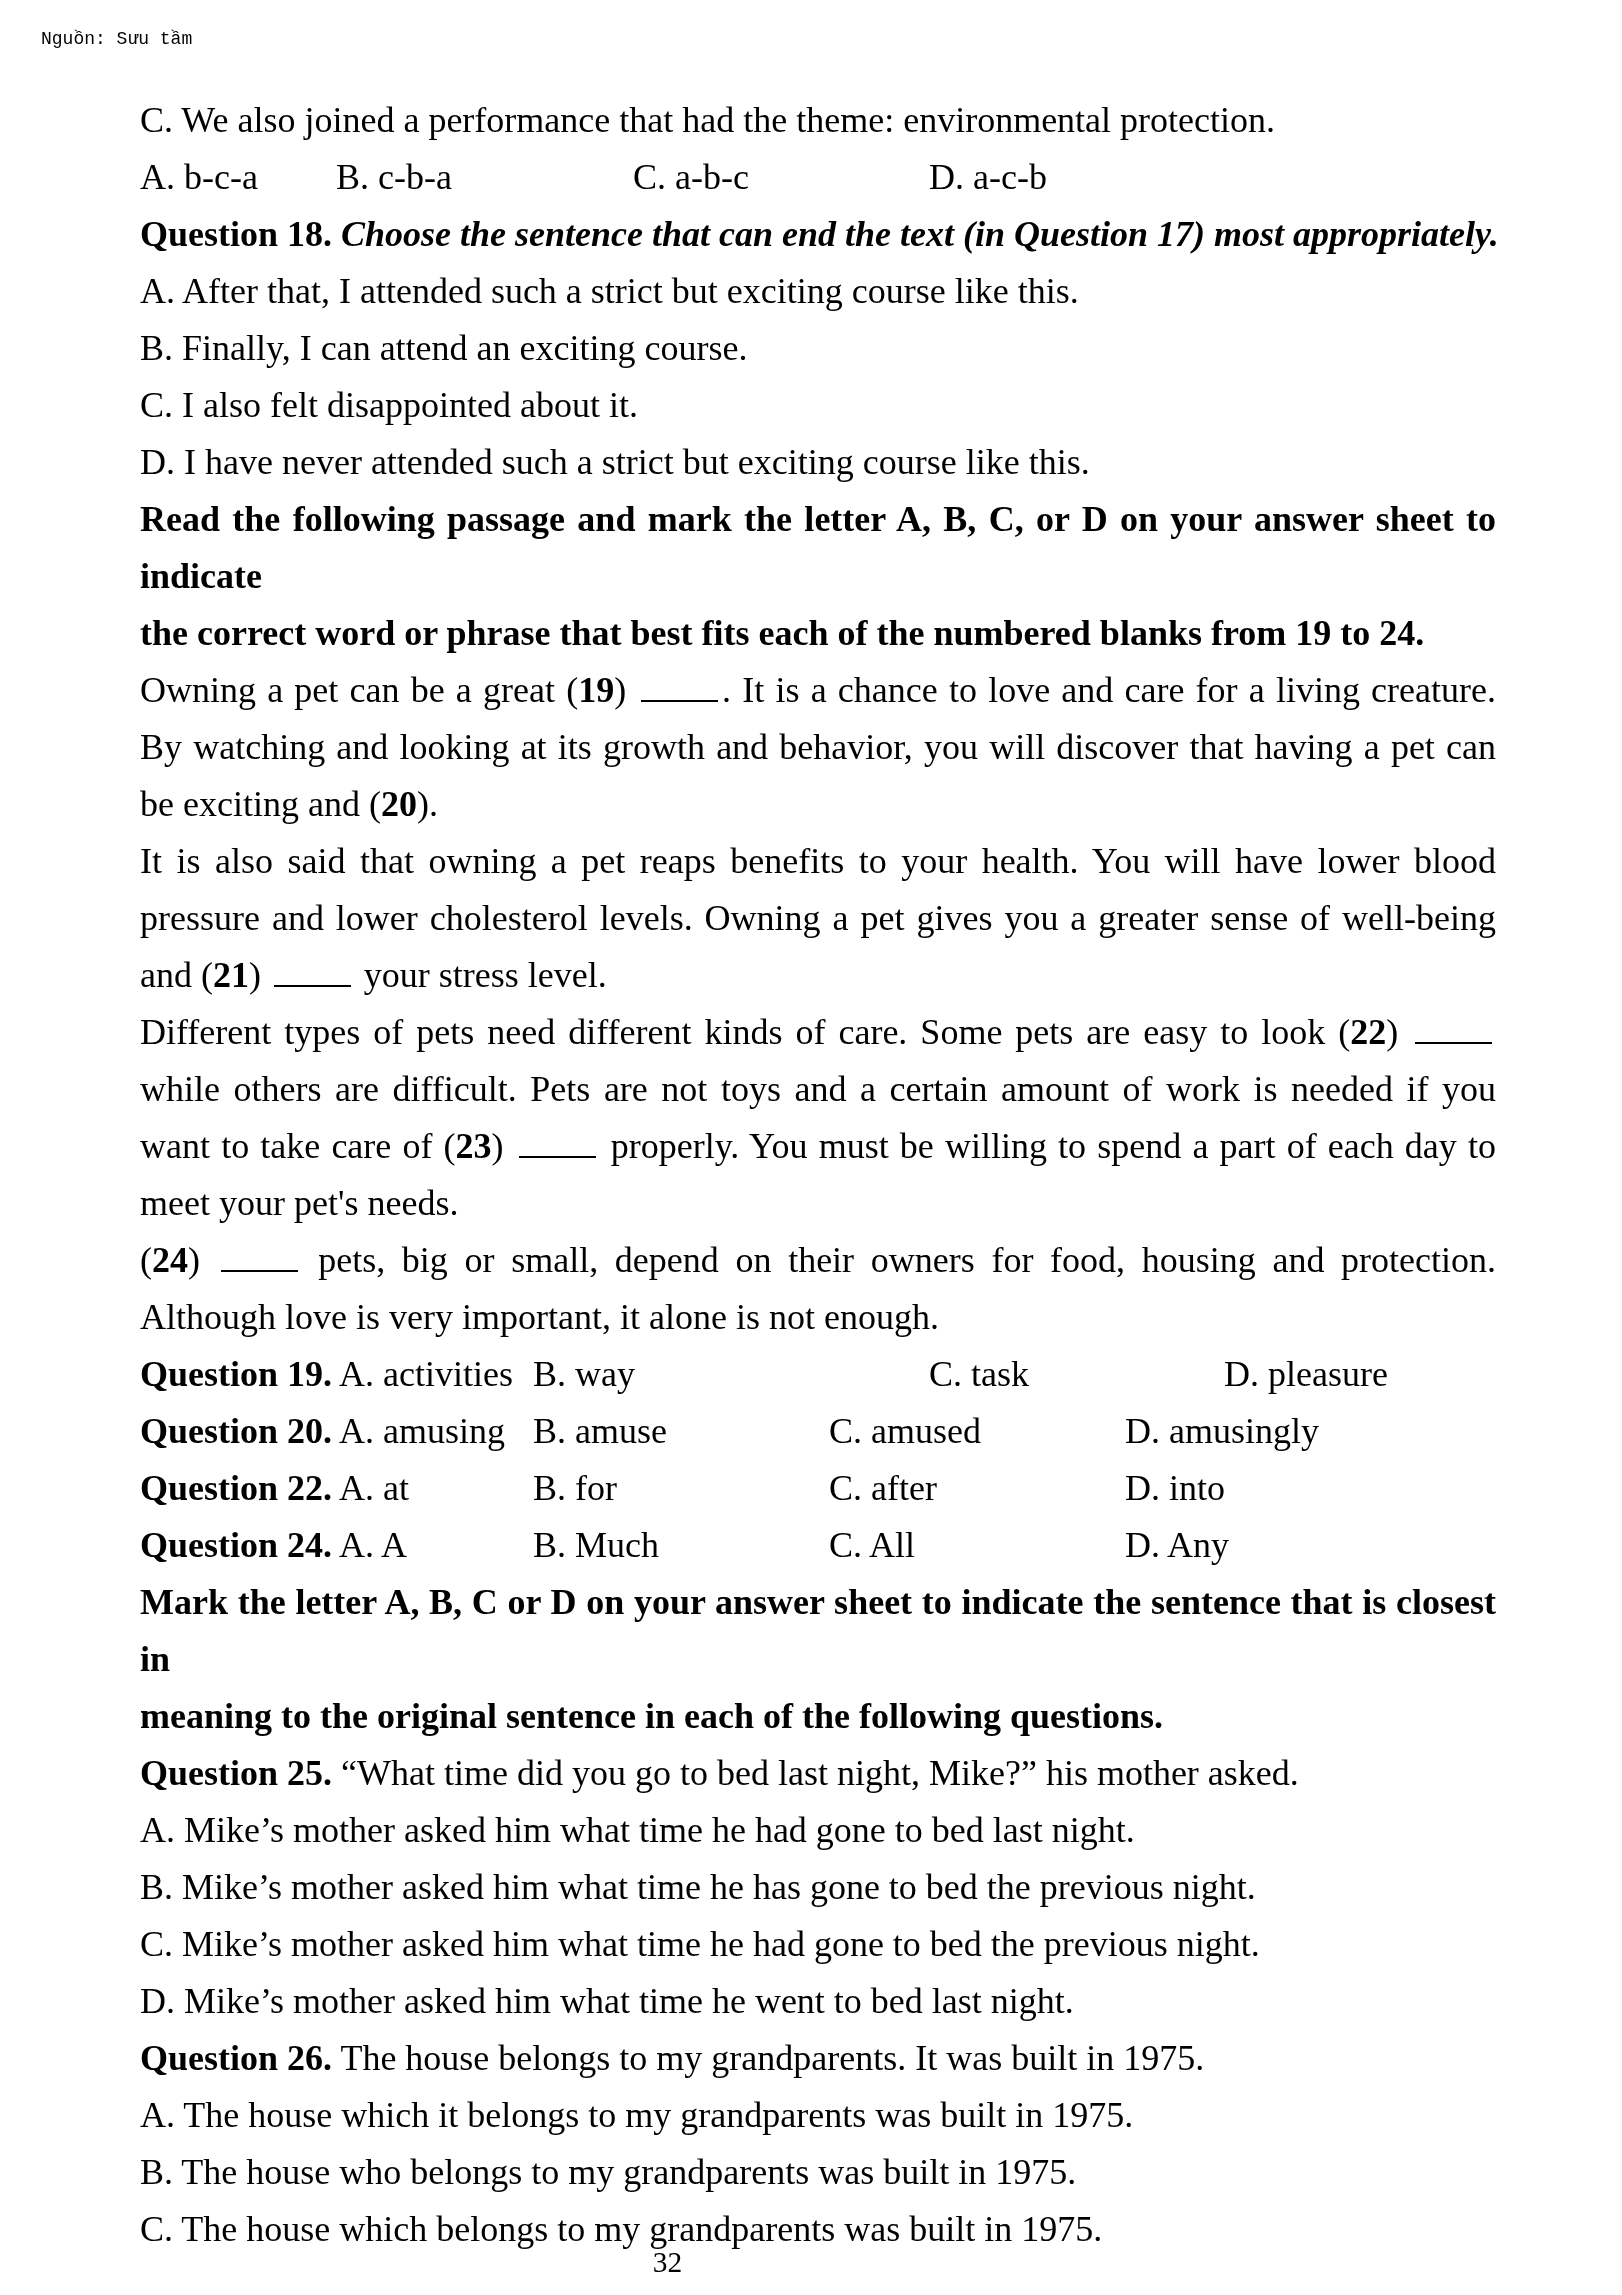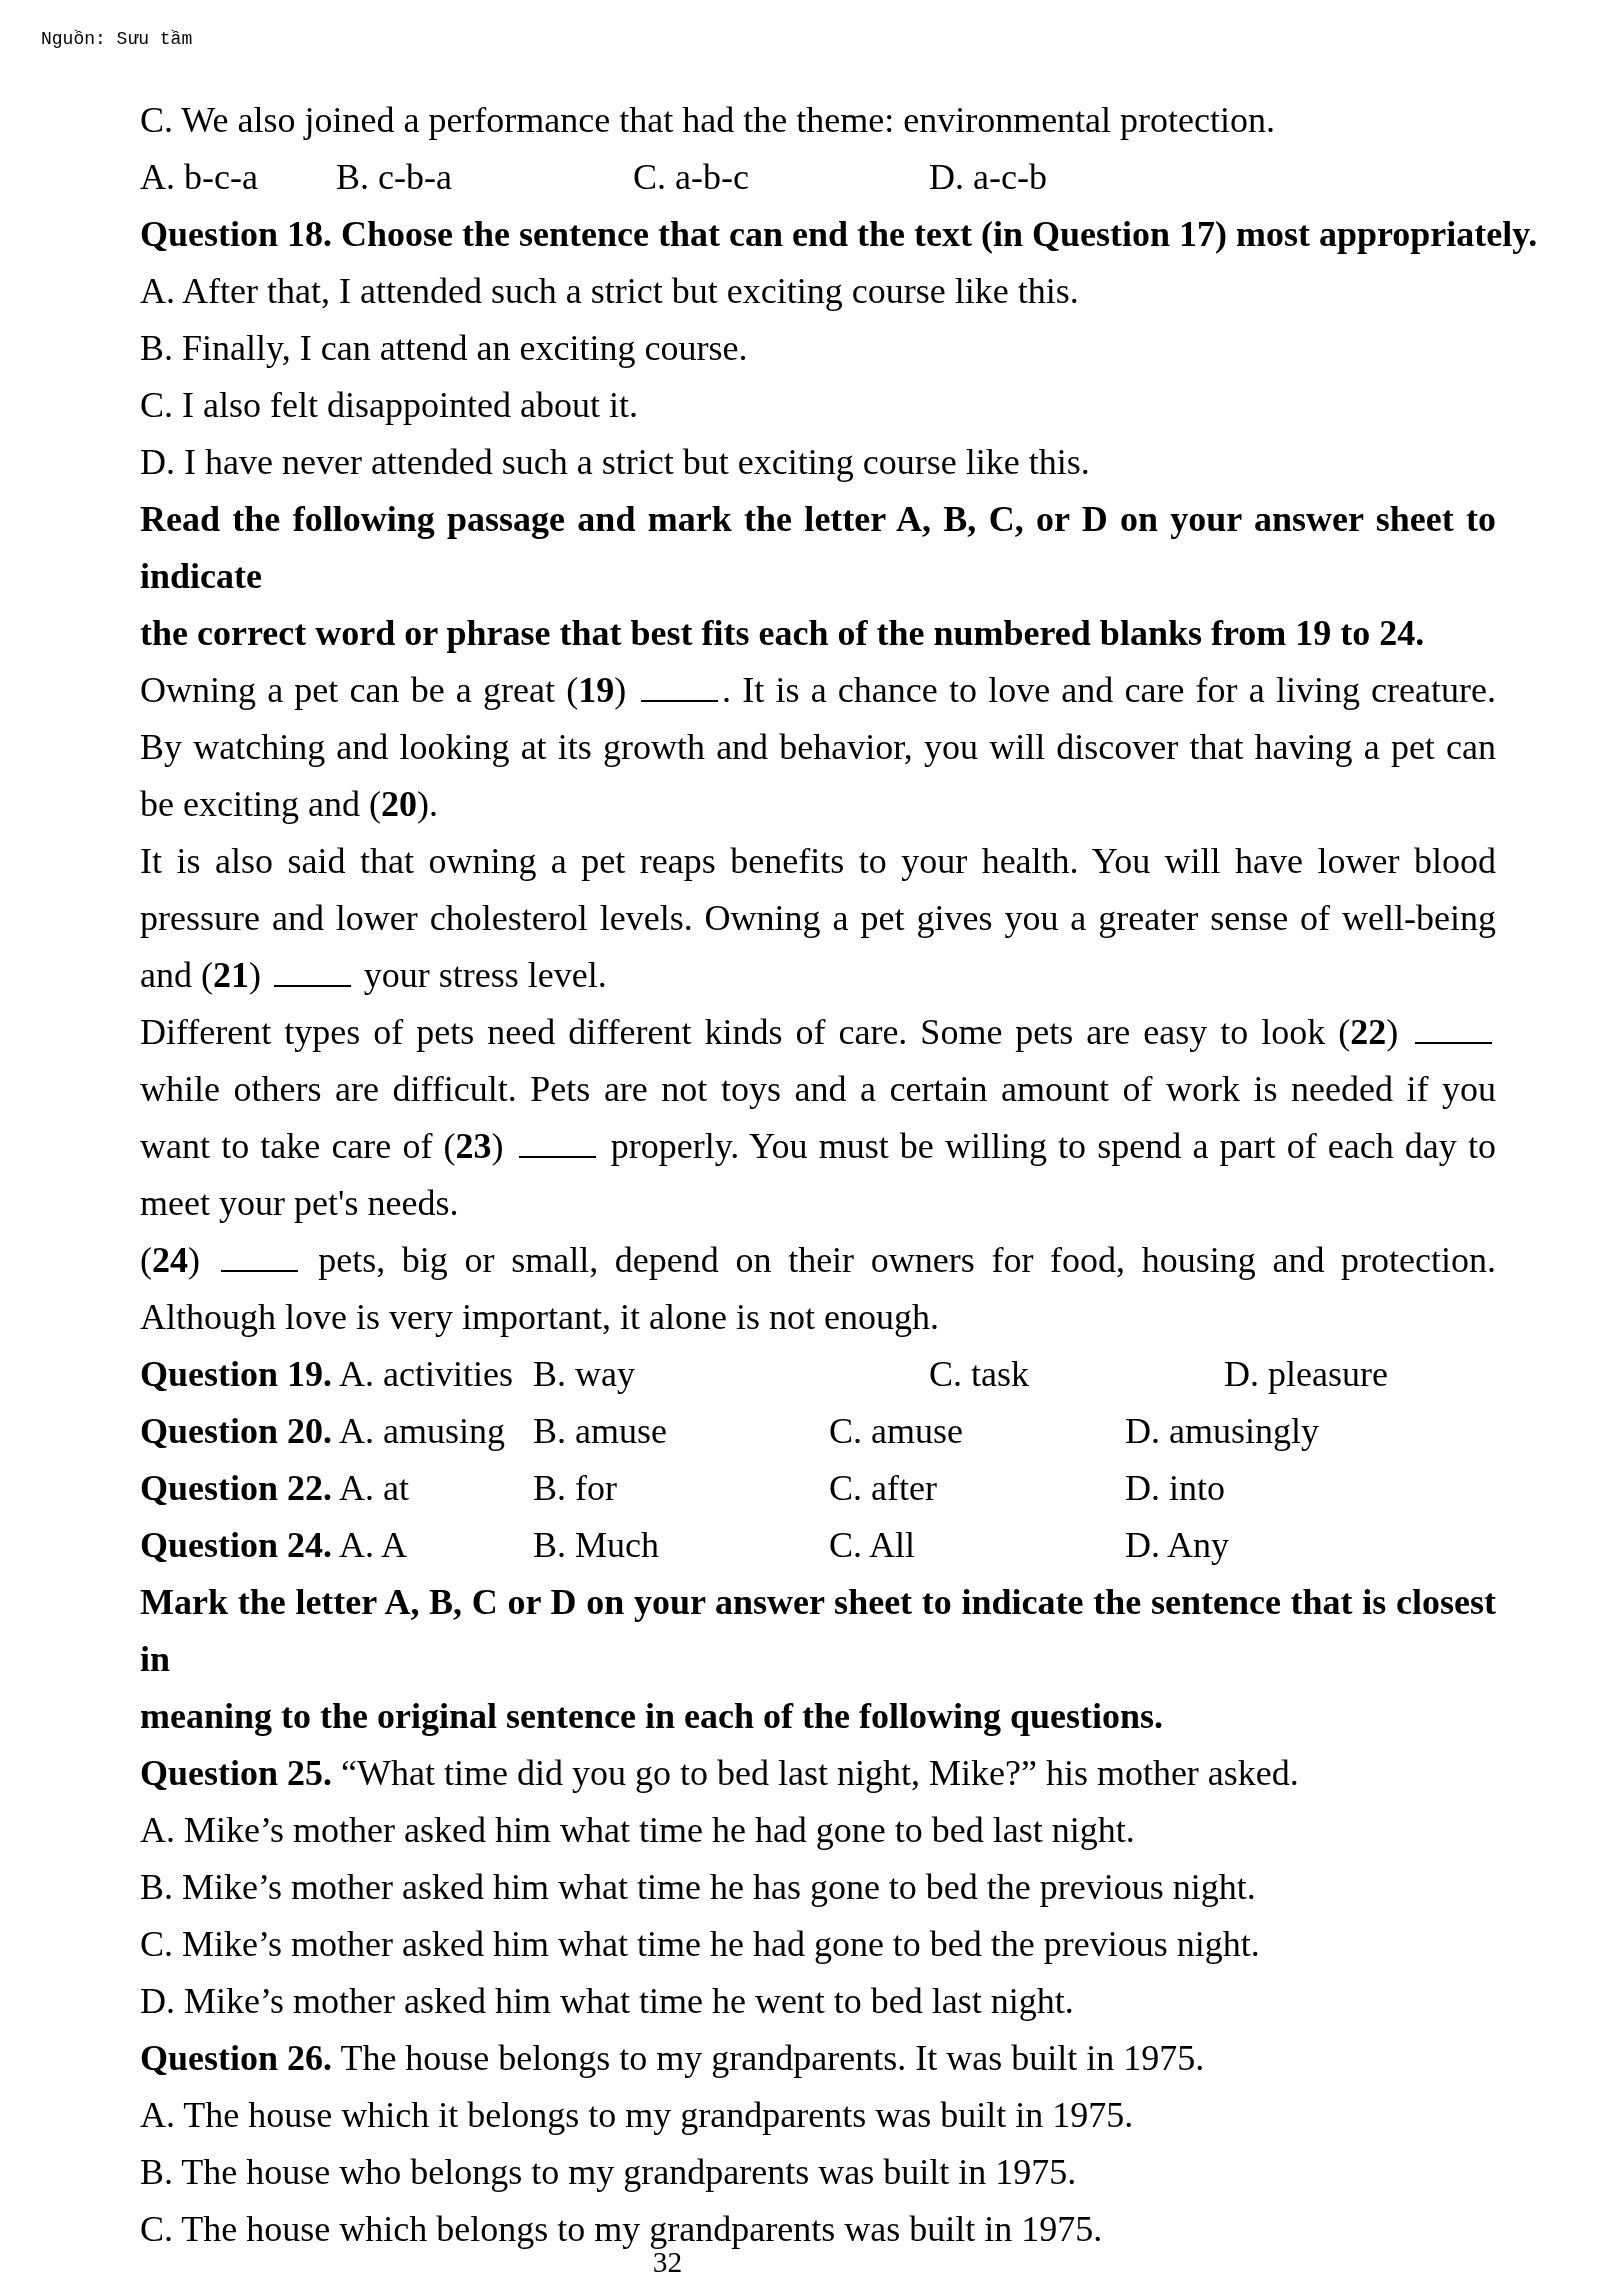--- a/index.html
+++ b/index.html
@@ -12,21 +12,21 @@
     font-family: Liberation Mono, monospace; font-size: 18px; line-height: 31px;
   }
   .content {
     position: absolute; left: 140px; top: 92px; width: 1356px;
     font-size: 36px; line-height: 57px;
   }
   .line { display: block; white-space: nowrap; }
   .just { text-align: justify; text-align-last: justify; white-space: normal; }
   .para { text-align: justify; }
   .b { font-weight: bold; }
-  .bi { font-weight: bold; }
+  .bi { font-weight: bold; font-style: italic; }
   .opts { position: relative; height: 57px; white-space: nowrap; }
   .opts span.o { position: absolute; top: 0; }
   .blank { display: inline-block; width: 77px; border-bottom: 2px solid #000; height: 0.7px; vertical-align: baseline; margin: 0 3.9px; }
   .page-num {
     position: absolute; left: 0; width: 1335px; top: 2246px; text-align: center;
     font-size: 29.4px; line-height: 33px;
   }
 </style>
 </head>
 <body>
@@ -63,21 +63,21 @@
   <div id="cloze-questions">
     <div class="opts">
       <span class="o" style="left:0"><span class="b">Question 19.</span> <span>A. activities</span></span>
       <span class="o" style="left:393px">B. way</span>
       <span class="o" style="left:789px">C. task</span>
       <span class="o" style="left:1084px">D. pleasure</span>
     </div>
     <div class="opts">
       <span class="o" style="left:0"><span class="b">Question 20.</span> <span>A. amusing</span></span>
       <span class="o" style="left:393px">B. amuse</span>
-      <span class="o" style="left:689px">C. amuse</span>
+      <span class="o" style="left:689px">C. amused</span>
       <span class="o" style="left:985px">D. amusingly</span>
     </div>
     <div class="opts">
       <span class="o" style="left:0"><span class="b">Question 22.</span> <span>A. at</span></span>
       <span class="o" style="left:393px">B. for</span>
       <span class="o" style="left:689px">C. after</span>
       <span class="o" style="left:985px">D. into</span>
     </div>
     <div class="opts">
       <span class="o" style="left:0"><span class="b">Question 24.</span> <span>A. A</span></span>

